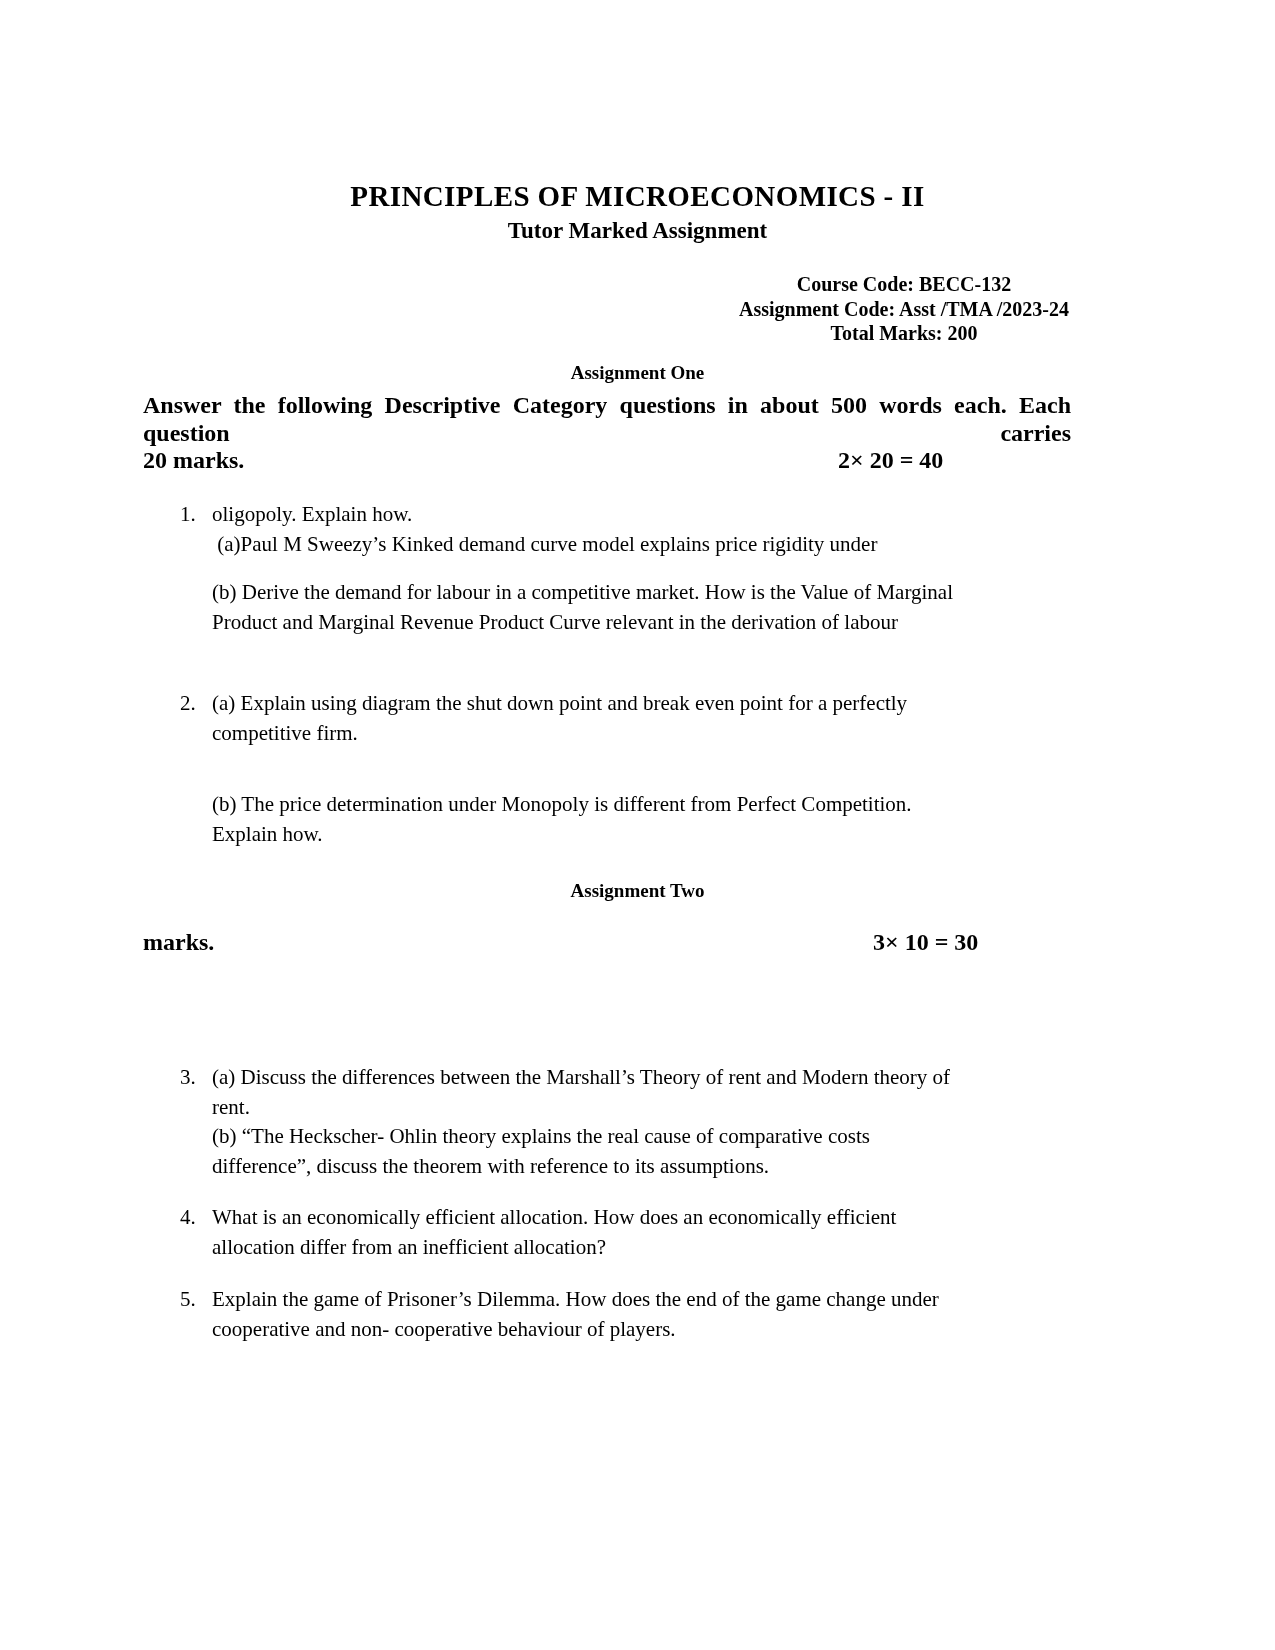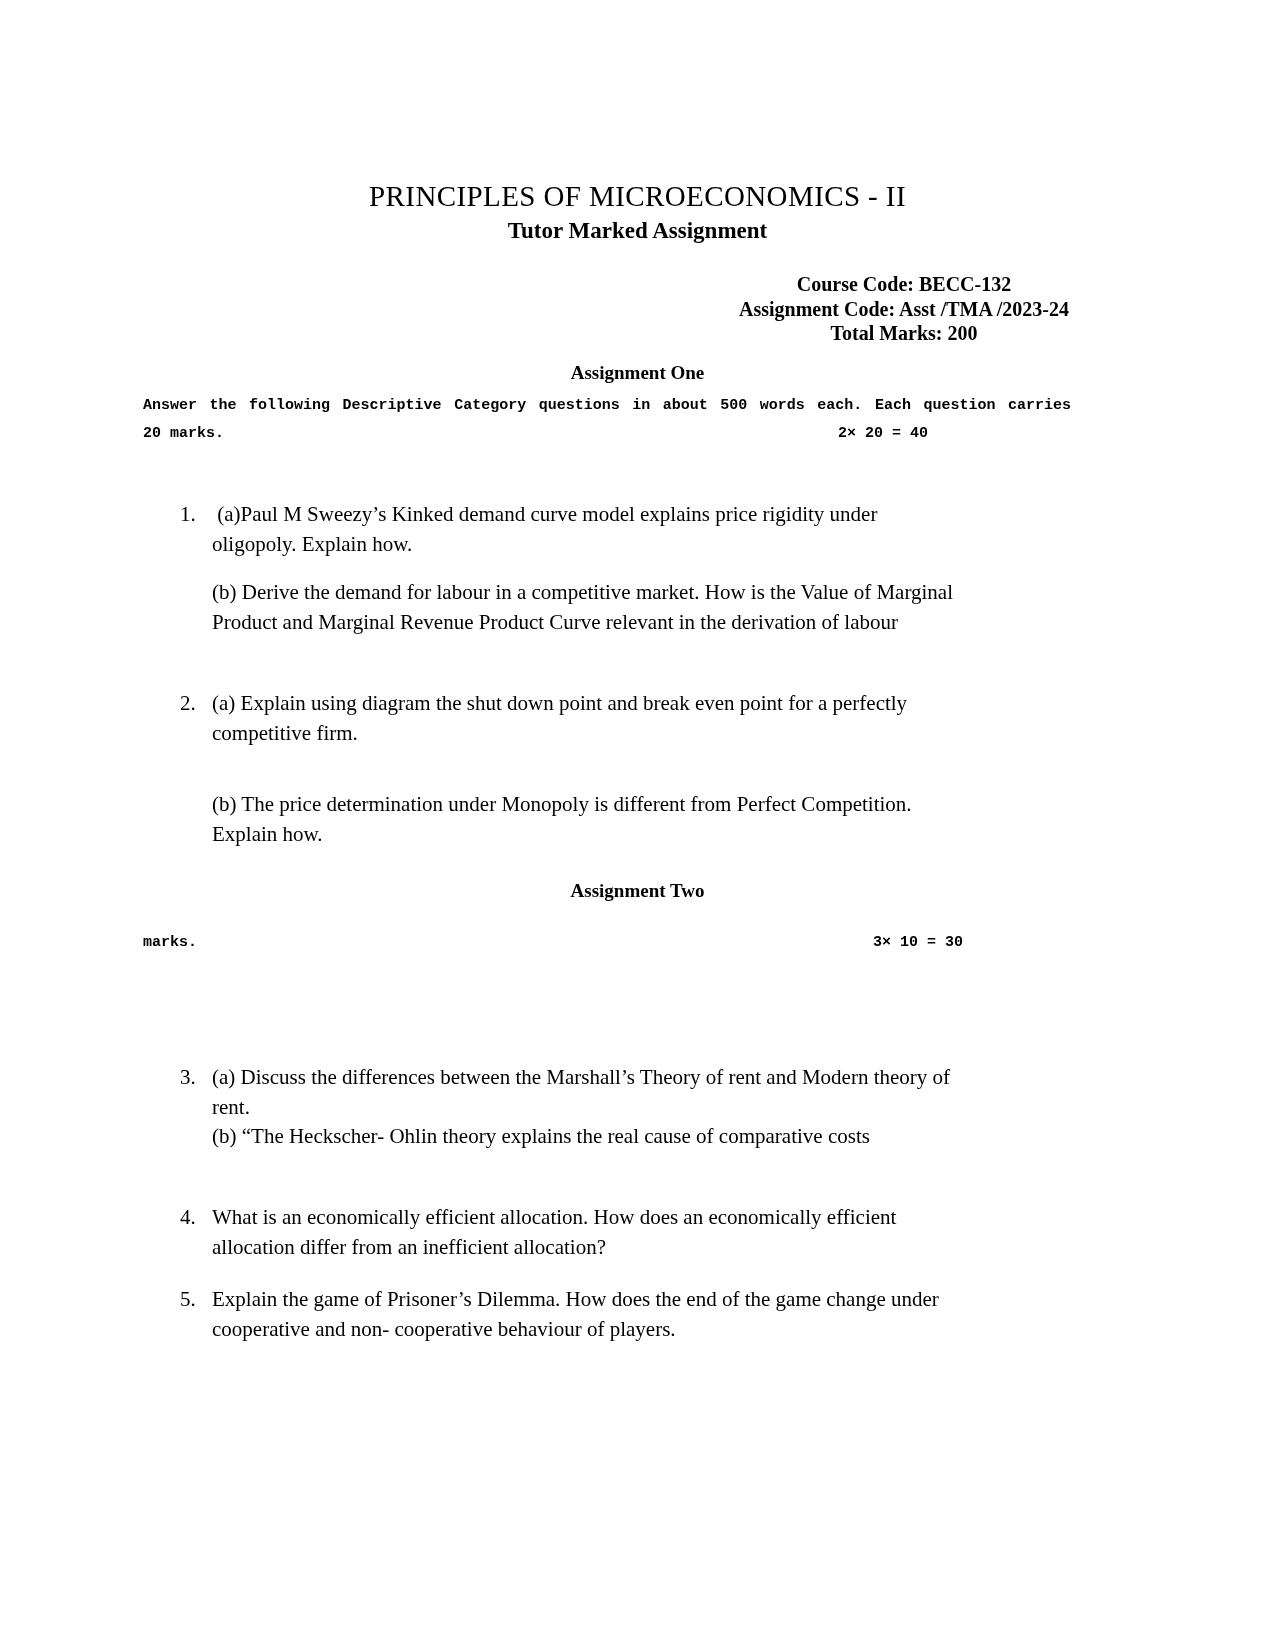--- a/index.html
+++ b/index.html
@@ -5,38 +5,38 @@
   html,body{margin:0;padding:0;background:#ffffff;}
   .page{
     position:relative;
     width:1275px;height:1650px;
     background:#ffffff;
     color:#000000;
     font-family:"Liberation Serif", serif;
     overflow:hidden;
   }
   .title-block{position:absolute;top:178px;left:0;width:100%;text-align:center;}
-  .doc-title{font-size:29px;font-weight:normal;line-height:36px;letter-spacing:0.4px;}
+  .doc-title{font-size:29px;font-weight:bold;line-height:36px;letter-spacing:0.4px;}
   .doc-subtitle{font-size:23px;font-weight:bold;line-height:34px;}
 
   .codes-block{
     position:absolute;top:272px;right:206px;
     text-align:center;font-size:20px;font-weight:bold;line-height:24.5px;
   }
 
   .section-heading{
     position:absolute;left:0;width:100%;text-align:center;
     font-size:19px;font-weight:bold;
   }
   .heading-one{top:362px;}
   .heading-two{top:880px;}
 
   .instr{
     position:absolute;left:143px;width:928px;
-    font-size:15px;font-weight:bold;line-height:27.5px;font-family:Liberation Mono, monospace;
+    font-size:24px;font-weight:bold;line-height:27.5px;
   }
   .instr-1{top:392px;}
   .instr-2{top:929px;}
   .instr-line1{text-align:justify;text-align-last:justify;}
   .instr-line2{position:relative;height:27.5px;}
   .instr-formula{position:absolute;top:0;white-space:nowrap;}
   .instr-1 .instr-formula{left:695px;}
   .instr-2 .instr-formula{left:730px;}
 
   .q{position:absolute;left:180px;display:flex;}
@@ -74,22 +74,22 @@
     <div class="instr-line2">
       <span>20 marks.</span>
       <span class="instr-formula">2× 20 = 40</span>
     </div>
   </div>
 
   <div class="q q1">
     <div class="q-num">1.</div>
     <div class="q-text">
         <div class="q-para">
+          <div class="q-line">oligopoly. Explain how.</div>
           <div class="q-line">&nbsp;(a)Paul M Sweezy’s Kinked demand curve model explains price rigidity under</div>
-          <div class="q-line">oligopoly. Explain how.</div>
         </div>
         <div class="q-para">
           <div class="q-line">(b) Derive the demand for labour in a competitive market. How is the Value of Marginal</div>
           <div class="q-line">Product and Marginal Revenue Product Curve relevant in the derivation of labour</div>
         </div>
       </div>
   </div>
 
   <div class="q q2">
     <div class="q-num">2.</div>
@@ -114,20 +114,21 @@
     </div>
   </div>
 
   <div class="q q3">
     <div class="q-num">3.</div>
     <div class="q-text">
         <div class="q-para">
           <div class="q-line">(a) Discuss the differences between the Marshall’s Theory of rent and Modern theory of</div>
           <div class="q-line">rent.</div>
           <div class="q-line">(b) “The Heckscher- Ohlin theory explains the real cause of comparative costs</div>
+          <div class="q-line">difference”, discuss the theorem with reference to its assumptions.</div>
         </div>
       </div>
   </div>
 
   <div class="q q4">
     <div class="q-num">4.</div>
     <div class="q-text">
         <div class="q-para">
           <div class="q-line">What is an economically efficient allocation. How does an economically efficient</div>
           <div class="q-line">allocation differ from an inefficient allocation?</div>

